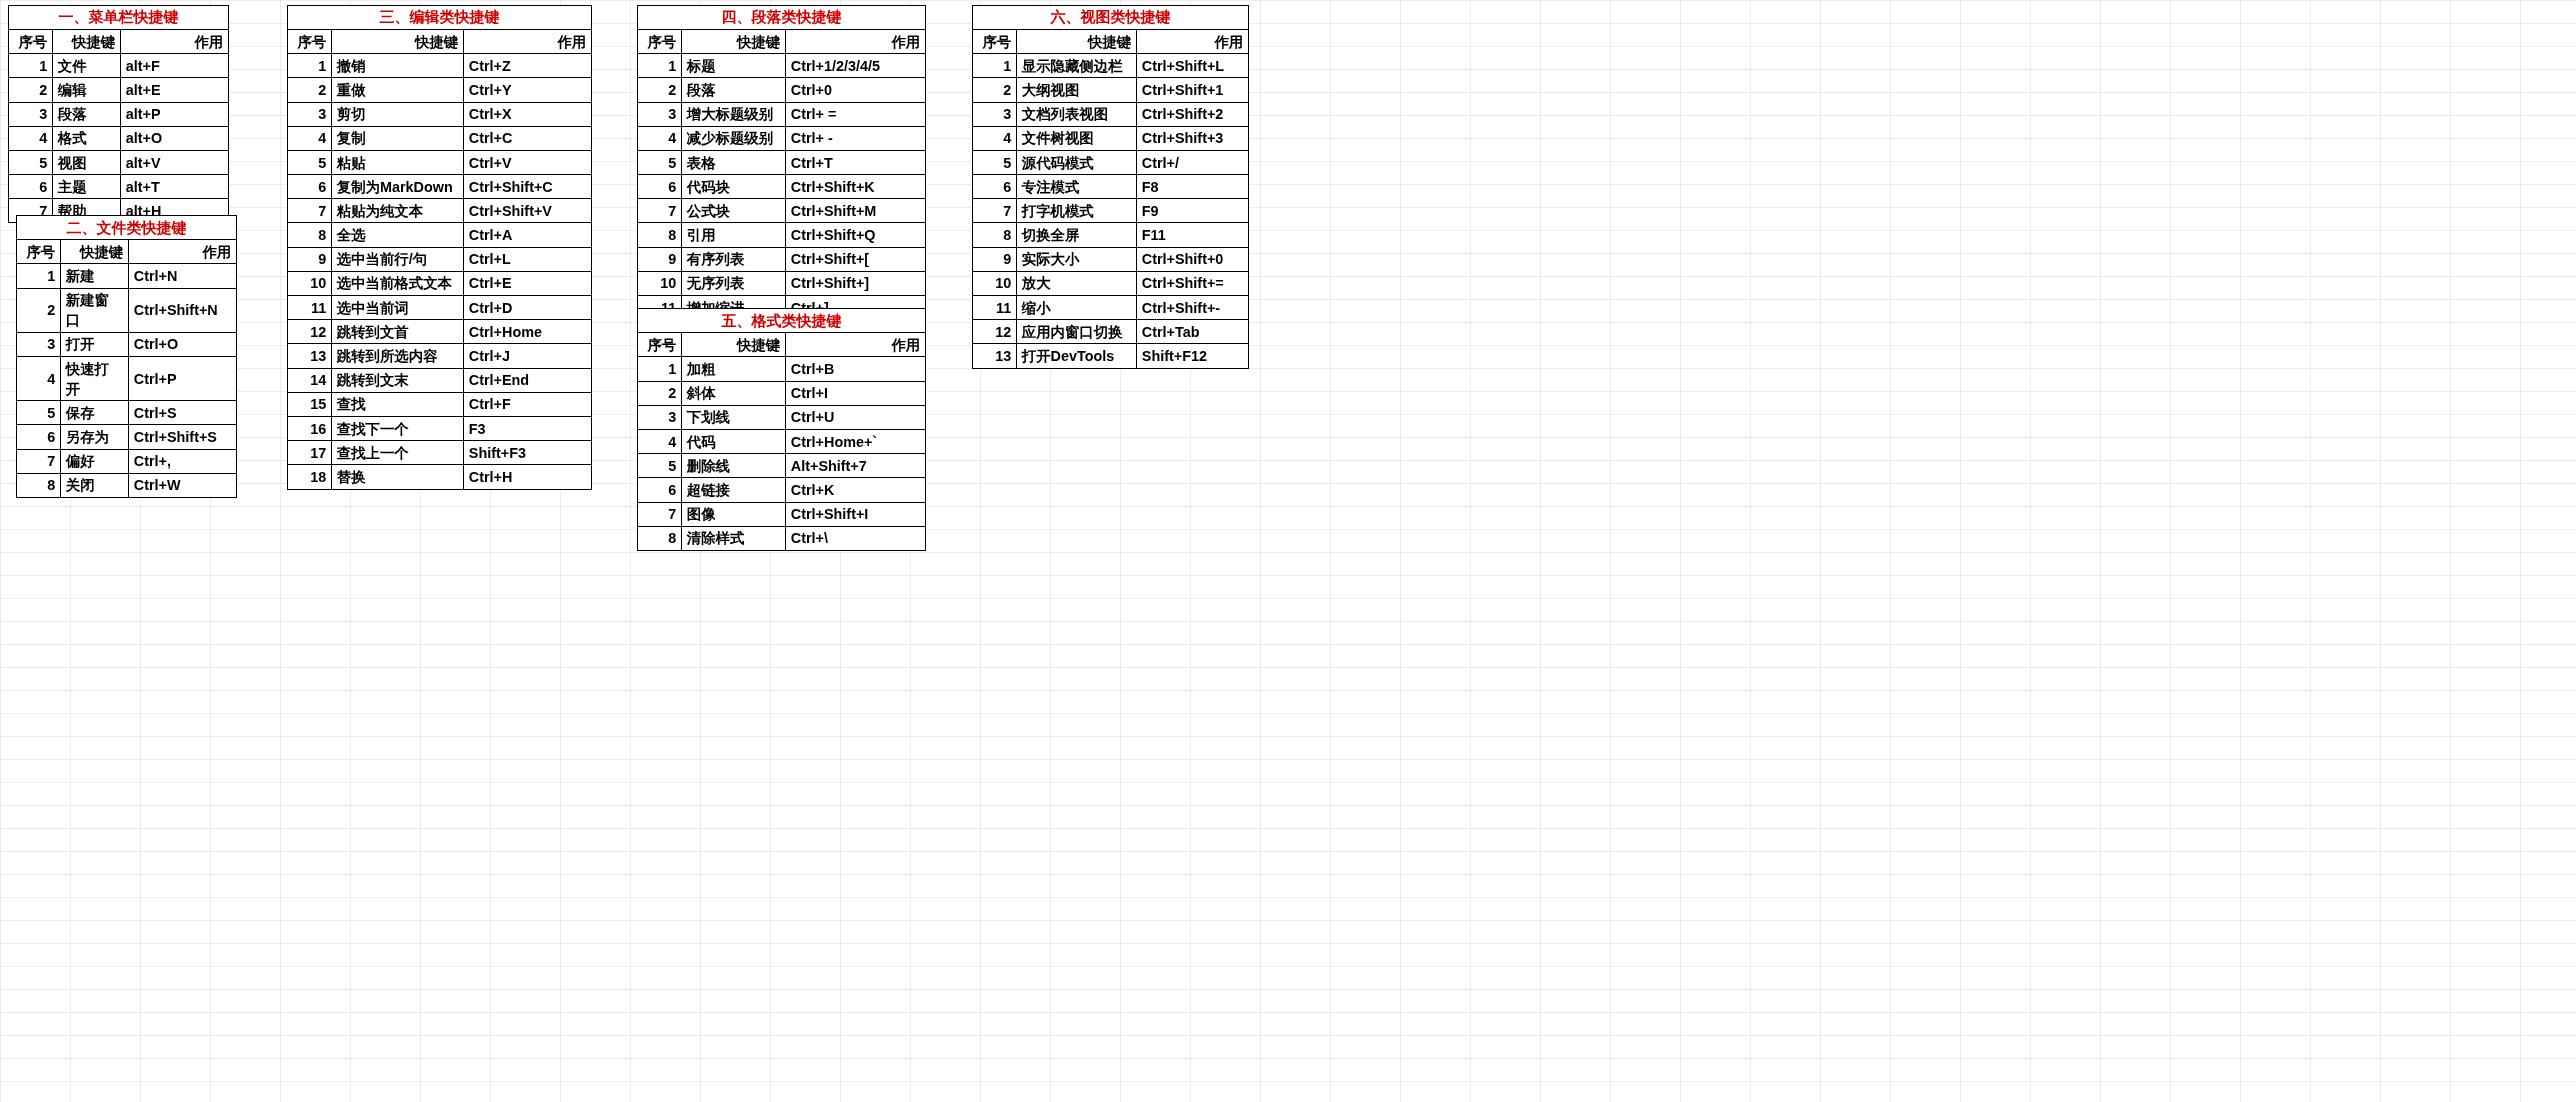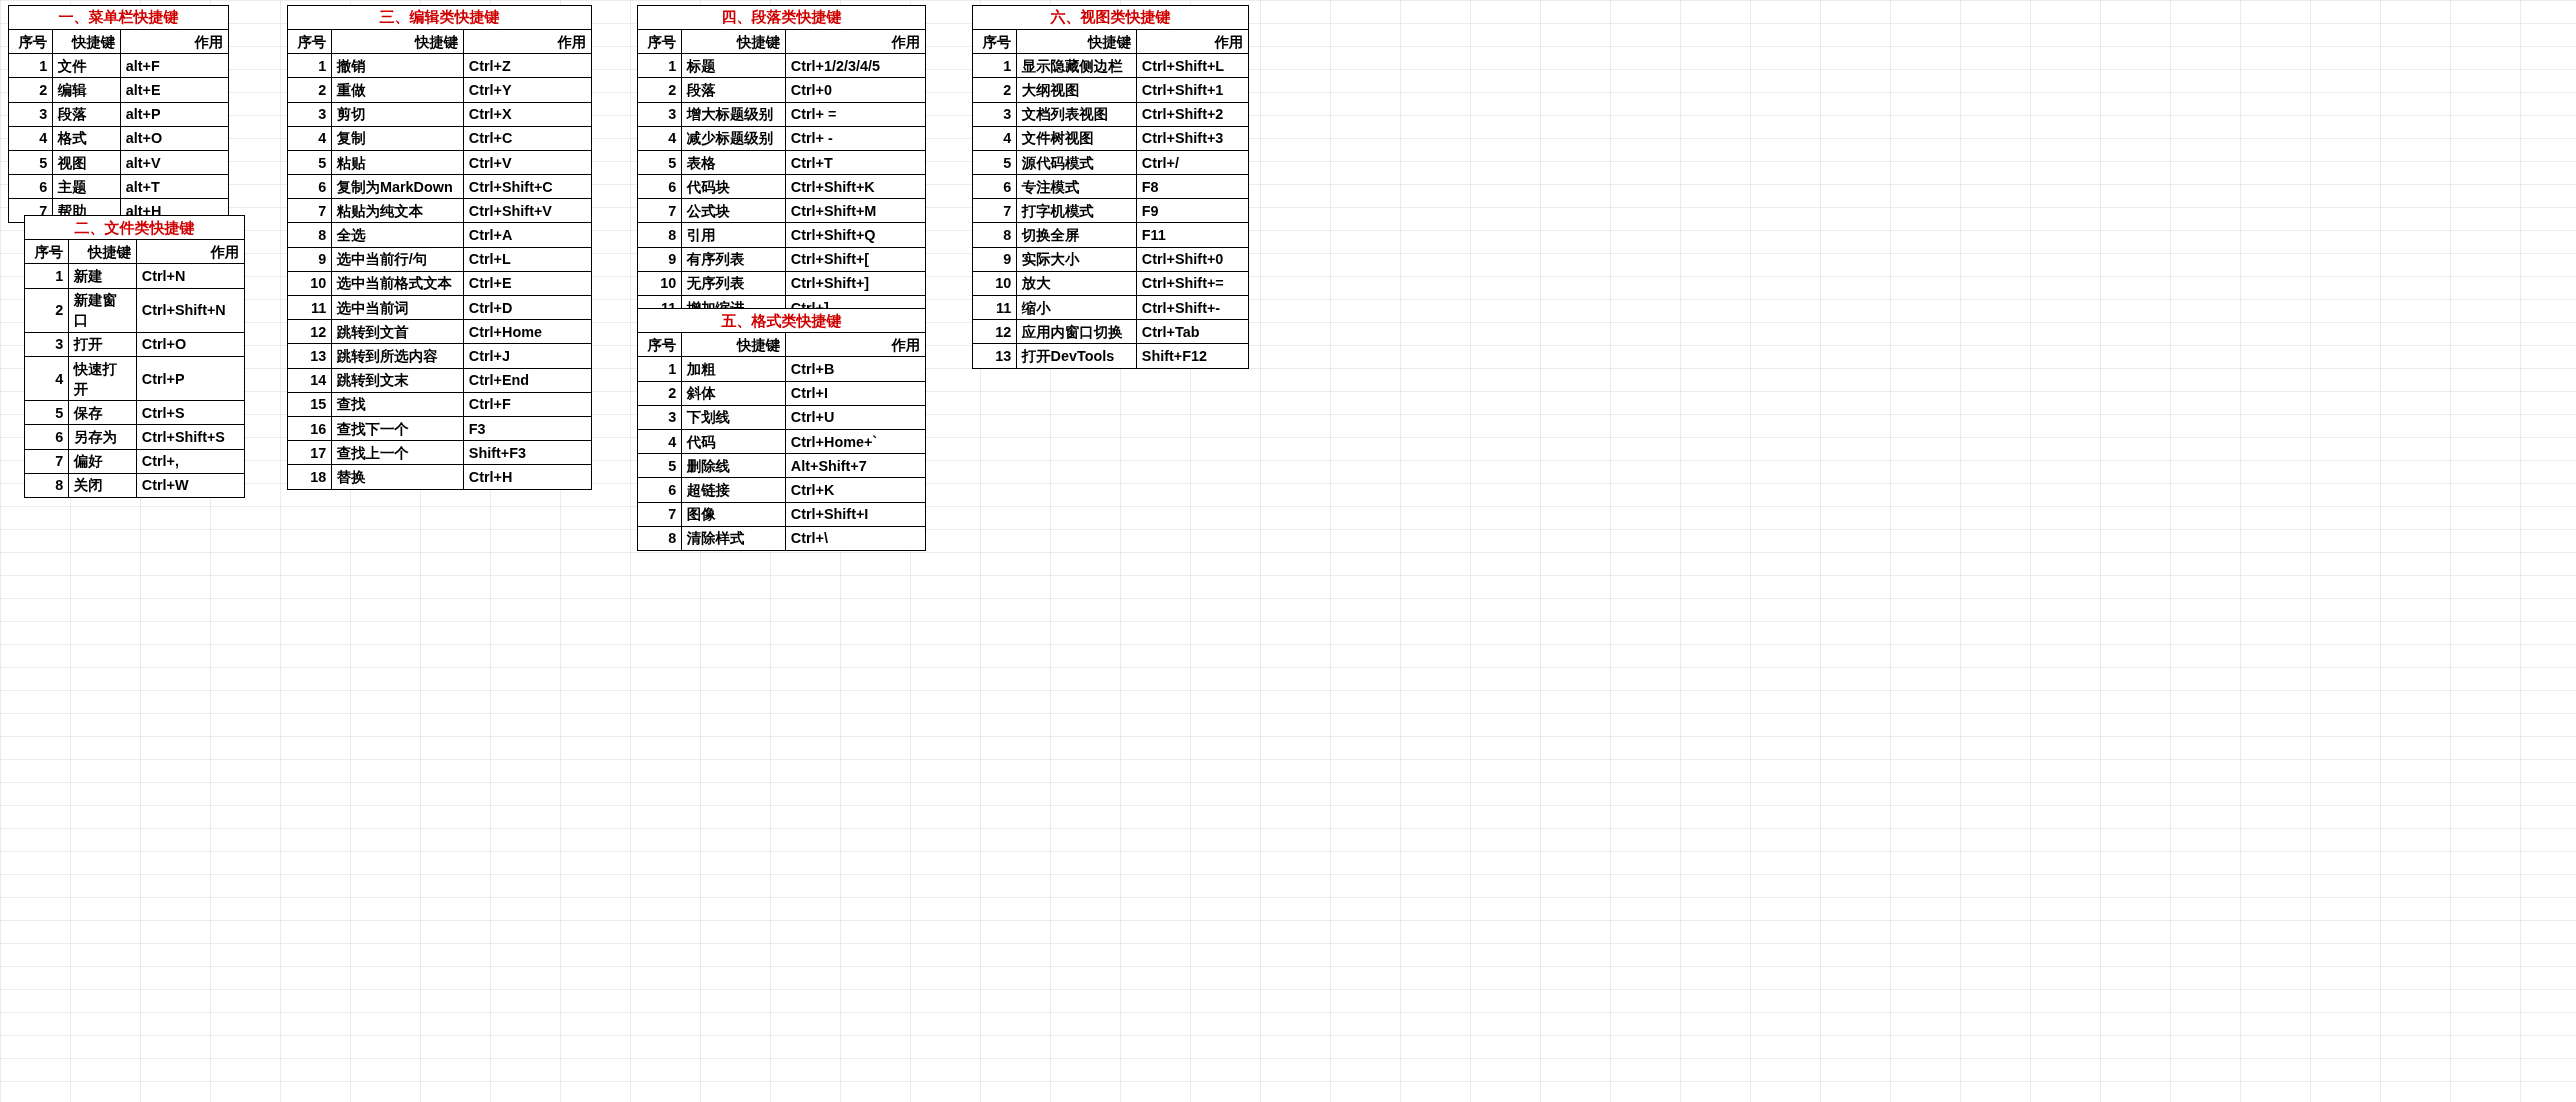--- a/index.html
+++ b/index.html
@@ -110,21 +110,21 @@
           <td class="txt">主题</td>
           <td class="txt">alt+T</td>
         </tr>
         <tr>
           <td class="num">7</td>
           <td class="txt">帮助</td>
           <td class="txt">alt+H</td>
         </tr>
       </tbody>
     </table>
-  <table id="tbl-t2" class="shortcut-table" style="left: 24px; top: 215px; padding-left: 21px;">
+  <table id="tbl-t2" class="shortcut-table" style="left: 16px; top: 215px; padding-left: 21px;">
       <colgroup>
         <col style="width: 44px;">
         <col style="width: 68px;">
         <col style="width: 108px;">
       </colgroup>
       <tbody>
         <tr>
           <td colspan="3" class="title-cell">二、文件类快捷键</td>
         </tr>
         <tr>

